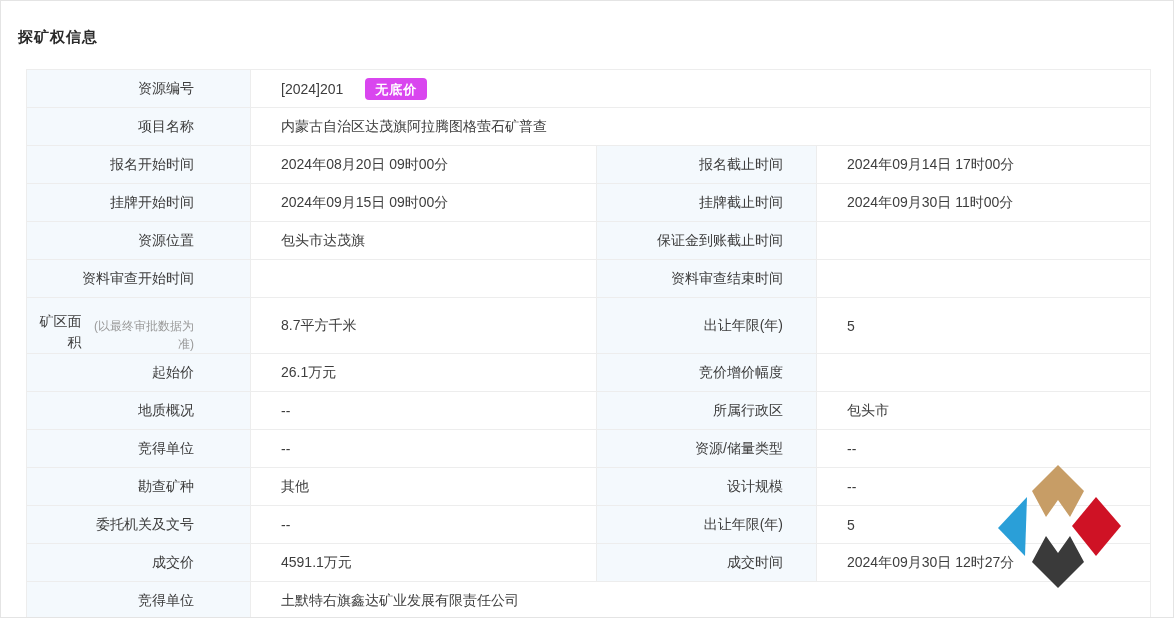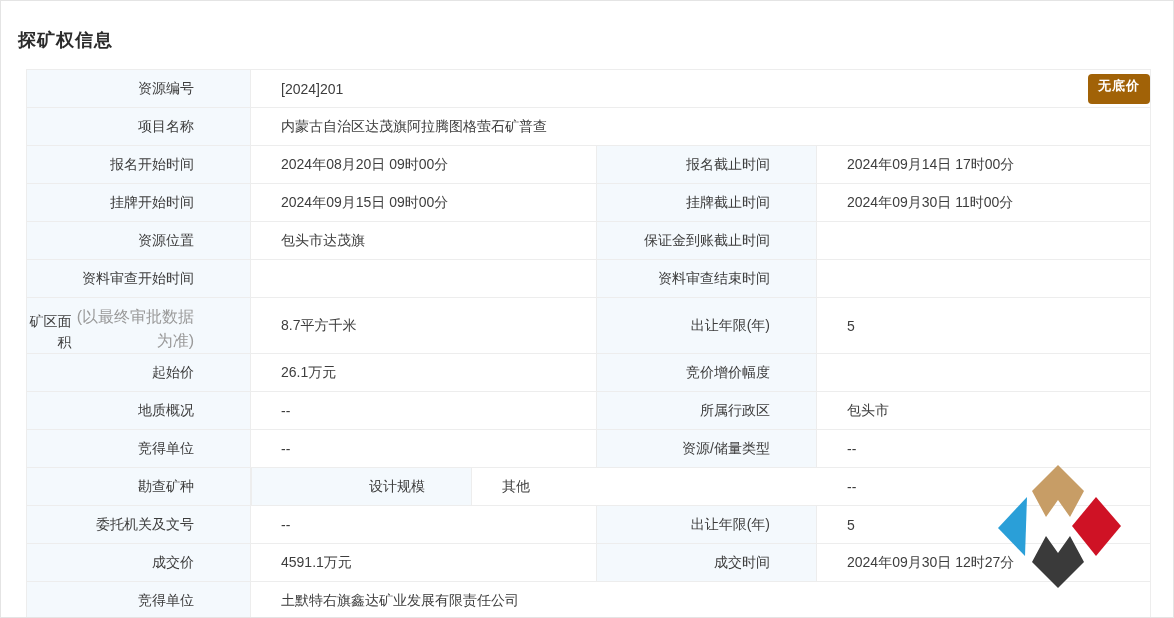--- a/index.html
+++ b/index.html
@@ -4,45 +4,45 @@
 <style>
   html,body{margin:0;padding:0;}
   body{
     width:1174px;height:618px;position:relative;overflow:hidden;
     background:#ffffff;border:1px solid #e4e4e4;box-sizing:border-box;
     font-family:"Liberation Sans","DejaVu Sans",sans-serif;
     color:#3d3d3d;
   }
   .page-title{
     position:absolute;left:17px;top:27px;
-    font-size:18px;font-weight:bold;color:#2b2b2b;letter-spacing:1px;
+    font-size:15px;font-weight:bold;color:#2b2b2b;letter-spacing:1px;
   }
   .info-table{
     position:absolute;left:25px;top:68px;width:1125px;
     border:1px solid #ededed;border-bottom:none;
     box-sizing:border-box;background:#fff;
   }
   .row{display:flex;align-items:stretch;min-height:37px;border-bottom:1px solid #ededed;}
   .row.tall{min-height:55px;}
-  .cell{display:flex;align-items:center;box-sizing:border-box;font-size:14px;justify-content:space-between;}
+  .cell{display:flex;align-items:center;box-sizing:border-box;font-size:14px;}
   .label{
     background:#f4f9fd;justify-content:flex-end;text-align:right;
     color:#3d3d3d;
   }
   .l1{width:224px;padding-right:56px;border-right:1px solid #ededed;}
-  .l2{width:221px;padding-right:46px;border-left:1px solid #ededed;border-right:1px solid #ededed;}
+  .l2{width:221px;padding-right:33px;border-left:1px solid #ededed;border-right:1px solid #ededed;}
   .value{padding-left:30px;color:#3d3d3d;}
   .v1{width:345px;}
   .v2{flex:1;}
   .vfull{flex:1;}
   .label.col{justify-content:center;align-items:flex-end;line-height:1.5;}
-  .sublabel{font-size:16px;color:#9a9a9a;}
+  .sublabel{font-size:12px;color:#9a9a9a;}
   .badge{
-    display:inline-block;margin-left:22px;padding:5px 10px 12px;
-    background:#a16207;color:#ffffff;border-radius:4px;
+    display:inline-block;margin-left:22px;padding:5px 10px 4px;
+    background:#d946ef;color:#ffffff;border-radius:4px;
     font-size:13px;font-weight:bold;line-height:1;letter-spacing:1px;
   }
   .logo-mark{position:absolute;left:996px;top:463px;width:124px;height:125px;z-index:5;}
 </style>
 </head>
 <body>
 
 <div class="page-title">探矿权信息</div>
 
 <div class="info-table">
@@ -112,22 +112,22 @@
 
   <div class="row">
     <div class="cell label l1">竞得单位</div>
     <div class="cell value v1">--</div>
     <div class="cell label l2">资源/储量类型</div>
     <div class="cell value v2">--</div>
   </div>
 
   <div class="row">
     <div class="cell label l1">勘查矿种</div>
+    <div class="cell value v1">其他</div>
     <div class="cell label l2">设计规模</div>
-    <div class="cell value v1">其他</div>
     <div class="cell value v2">--</div>
   </div>
 
   <div class="row">
     <div class="cell label l1">委托机关及文号</div>
     <div class="cell value v1">--</div>
     <div class="cell label l2">出让年限(年)</div>
     <div class="cell value v2">5</div>
   </div>
 

